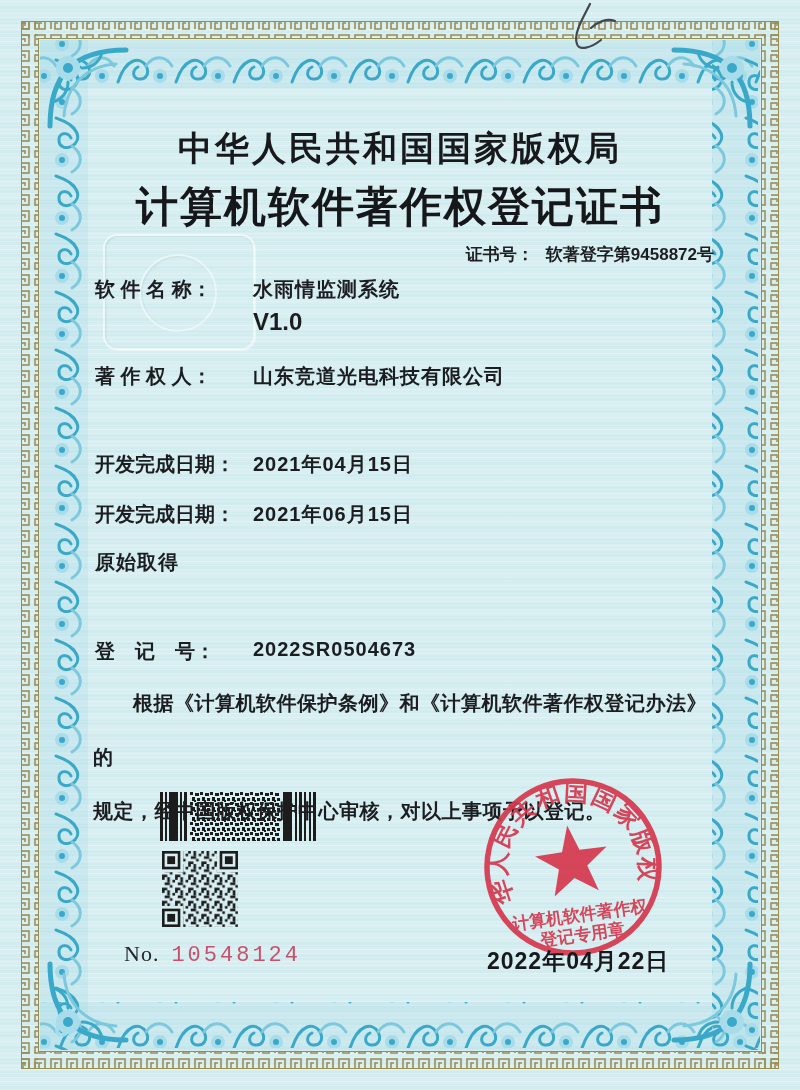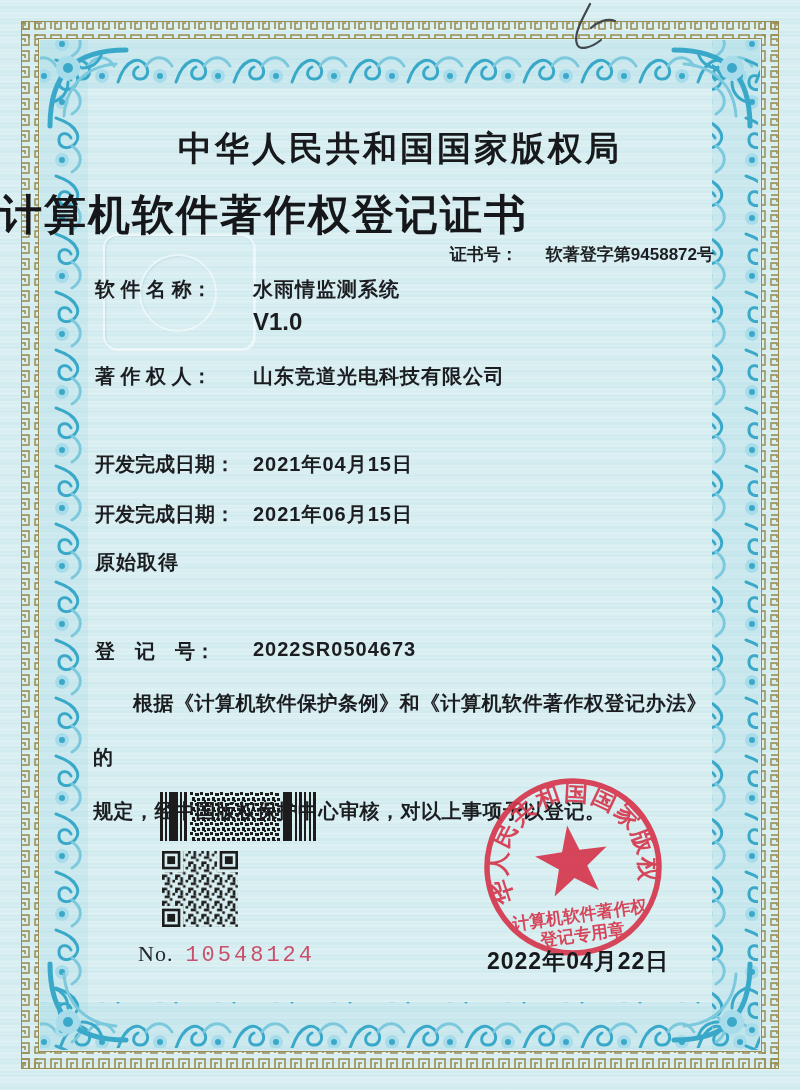--- a/index.html
+++ b/index.html
@@ -7,37 +7,37 @@
        font-family:"Liberation Sans",sans-serif;}
   .page{position:absolute;inset:0;background:#d9eef1;
         background-image:
           repeating-linear-gradient(0deg, rgba(255,255,255,0.22) 0 1px, rgba(0,0,0,0) 1px 4px),
           repeating-linear-gradient(0deg, rgba(110,195,210,0.07) 0 6px, rgba(0,0,0,0) 6px 13px);}
   .frame{position:absolute;left:0;top:0;}
   
   .authority{position:absolute;top:126px;left:0;width:100%;text-align:center;
              font-family:"Liberation Serif",serif;font-weight:700;font-size:34px;
              letter-spacing:3px;color:#17191c;}
-  .cert-title{position:absolute;top:187px;left:0;width:100%;
+  .cert-title{position:absolute;top:179px;left:0;width:100%;text-align:center;
              font-family:Liberation Sans, sans-serif;font-weight:700;font-size:42px;
              letter-spacing:2px;color:#15171a;}
-  .certno{position:absolute;top:243px;right:86px;display:flex;gap:28px;
+  .certno{position:absolute;top:243px;right:86px;display:flex;gap:12px;
           font-size:17px;font-weight:700;color:#1c1e22;margin-left:37px;}
   .row{position:absolute;left:95px;display:flex;font-size:20px;font-weight:700;
        color:#1b1d21;white-space:pre;}
   .row .label{width:158px;}
   .row .value{letter-spacing:1px;}
   .value2{position:absolute;left:253px;top:308px;font-size:24px;font-weight:700;color:#1b1d21;}
   .statement{position:absolute;left:93px;top:676px;width:625px;
              font-family:"Liberation Serif",serif;font-size:20px;font-weight:600;
              color:#1b1d21;letter-spacing:0.5px;line-height:54px;}
   .statement .l1{display:block;text-indent:2em;}
   .statement .l2{display:block;}
   
-  .no-line{position:absolute;left:138px;top:941px;display:flex;align-items:baseline;}
+  .no-line{position:absolute;left:124px;top:941px;display:flex;align-items:baseline;}
   .no-label{font-family:"Liberation Serif",serif;font-size:22px;color:#23262b;letter-spacing:1px;}
   .no-value{margin-left:12px;font-family:Liberation Mono, monospace;font-size:22px;
             color:#c9506a;letter-spacing:3px;font-weight:400;}
   .date-line{position:absolute;left:487px;top:946px;font-size:23px;font-weight:700;
              color:#17191c;letter-spacing:1px;}
   
   .barcode{position:absolute;left:160px;top:792px;}
   .qrcode{position:absolute;left:162px;top:851px;}
   .seal{position:absolute;left:476px;top:770px;transform:rotate(-8deg);}
   .penmark{position:absolute;left:545px;top:0;}

